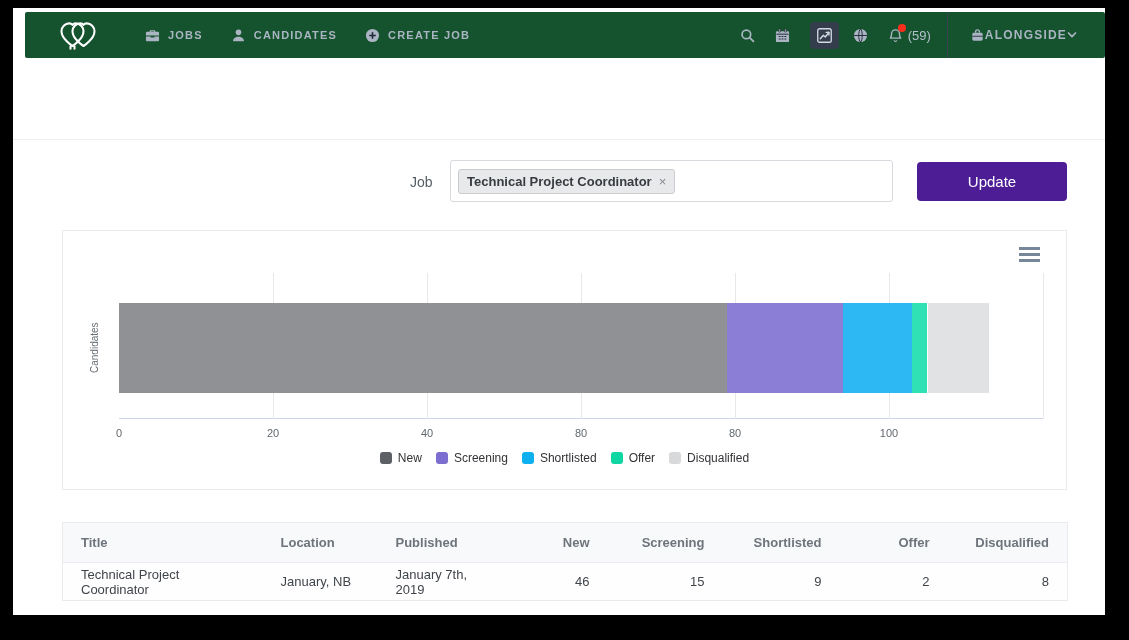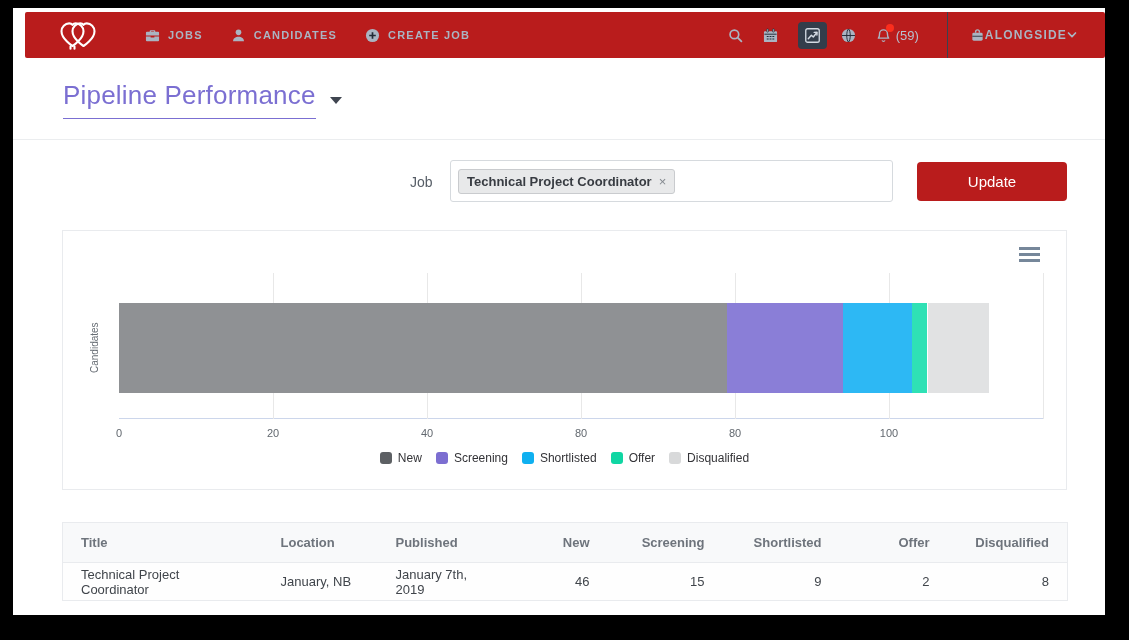--- a/index.html
+++ b/index.html
@@ -1,29 +1,29 @@
 <!DOCTYPE html>
 <html><head>
 <meta charset="utf-8">
 <style>
   * { margin:0; padding:0; box-sizing:border-box; }
   html,body { width:1129px; height:640px; }
   body { background:#000; font-family:"Liberation Sans", sans-serif; position:relative; }
   .page { position:absolute; left:13px; top:8px; width:1092px; height:607px; background:#fff; overflow:hidden; }
 
   
-  .navbar { position:absolute; left:12px; top:4px; width:1080px; height:46px; background:#b91c1c; border-radius:2px; display:flex; align-items:center; }
+  .navbar { position:absolute; left:12px; top:4px; width:1080px; height:46px; background:#14532d; border-radius:2px; display:flex; align-items:center; }
   .brand { margin-left:32px; margin-right:44px; display:flex; align-items:center; }
   .nav-item { display:flex; align-items:center; gap:8px; margin-right:28px; cursor:pointer; }
   .nav-item span.lbl { color:#aab4c2; font-size:11px; font-weight:bold; letter-spacing:1.2px; }
   .nav-icon { width:15px; height:15px; display:block; }
   .nav-spacer { flex:1; }
   .right-icon { margin-right:20px; position:relative; cursor:pointer; display:flex; align-items:center; }
   .active-box { background:#333d4b; border-radius:4px; padding:6px 7px; margin-right:14px; }
-  .notif { display:flex; align-items:center; gap:5px; margin-right:28px; cursor:pointer; }
+  .notif { display:flex; align-items:center; gap:5px; margin-right:16px; cursor:pointer; }
   .notif-count { color:#b7c0cd; font-size:13px; }
   .red-dot { position:absolute; right:-3px; top:-4px; width:8px; height:8px; border-radius:50%; background:#fb2e1d; }
   .nav-divider { width:1px; height:46px; background:#39424f; margin-right:22px; }
   .account { display:flex; align-items:center; margin-right:28px; cursor:pointer; }
   .account .lbl { color:#aab4c2; font-size:12px; font-weight:bold; letter-spacing:1.2px; }
   .chev { width:10px; height:10px; }
 
   
   .page-header { position:absolute; left:50px; top:72px; display:flex; align-items:center; cursor:pointer; }
   .page-title { font-size:26px; color:#7b6fd2; border-bottom:1px solid #7b6fd2; padding-bottom:7px; letter-spacing:0.2px; }
@@ -32,21 +32,21 @@
   .hdiv { position:absolute; left:0; top:131px; width:100%; height:1px; background:#ebedef; }
 
   
   .flabel { position:absolute; top:154px; height:40px; display:flex; align-items:center; font-size:14px; color:#565d66; }
   .date-input { position:absolute; left:142px; top:154px; width:223px; height:39px; border:1px solid #d6dade; border-radius:3px; background:#fff; display:flex; align-items:center; justify-content:center; gap:9px; cursor:pointer; }
   .date-input .val { font-size:14px; color:#4c535b; }
   .job-input { position:absolute; left:437px; top:152px; width:443px; height:42px; border:1px solid #d6dade; border-radius:3px; background:#fff; display:flex; align-items:center; padding:0 7px; cursor:text; }
   .tag { background:#e8e9ea; border:1px solid #c9cbce; border-radius:3px; padding:4px 8px; display:flex; align-items:center; gap:7px; }
   .tag .tlbl { font-size:13px; font-weight:bold; color:#383c42; }
   .tag .tx { font-size:13px; color:#83888e; cursor:pointer; line-height:1; }
-  .btn-update { position:absolute; left:904px; top:154px; width:150px; height:39px; background:#b91c1c; border-radius:4px; color:#fff; font-size:15px; text-align:center; line-height:39px; cursor:pointer; }
+  .btn-update { position:absolute; left:904px; top:154px; width:150px; height:39px; background:#4c1d95; border-radius:4px; color:#fff; font-size:15px; text-align:center; line-height:39px; cursor:pointer; }
 
   
   .chart-card { position:absolute; left:49px; top:222px; width:1005px; height:260px; border:1px solid #e9ebee; background:#fff; }
   .hamburger { position:absolute; right:26px; top:16px; width:21px; cursor:pointer; }
   .hamburger div { height:3px; background:#76879a; margin-bottom:3px; }
   .plot-area { position:absolute; left:56px; top:42px; width:924px; height:146px; border-bottom:1px solid #ccd6eb; }
   .gridline { position:absolute; top:0; width:1px; height:146px; background:#e8e8e8; }
   .bar-track { position:absolute; left:0; top:30px; height:90px; width:100%; }
   .bar-seg { position:absolute; top:0; height:90px; }
   .tick-label { position:absolute; top:196px; width:40px; text-align:center; font-size:11px; color:#62686f; }
@@ -150,24 +150,20 @@
           <path d="M6 5V4a2 2 0 0 1 4 0v1" fill="none" stroke="#aab4c2" stroke-width="1.5"></path>
           <path d="M2.5 8.8h11" stroke="#212a36" stroke-width="0.9"></path>
         </svg>
       <span class="lbl">ALONGSIDE</span>
       <svg class="chev" viewBox="0 0 10 10">
           <path d="M1.5 3 L5 6.7 L8.5 3" fill="none" stroke="#aab4c2" stroke-width="1.7" stroke-linecap="round" stroke-linejoin="round"></path>
         </svg>
     </div>
   </div>
 
-  <div class="page-header">
-    <span class="page-title">Pipeline Performance</span>
-    <span class="title-caret"></span>
-  </div>
   <div class="hdiv"></div>
 
   <div class="flabel" style="left:397px">Job</div>
   <div class="job-input">
     <span class="tag">
       <span class="tlbl">Technical Project Coordinator</span>
       <span class="tx">×</span>
     </span>
   </div>
   <div class="btn-update">Update</div>

